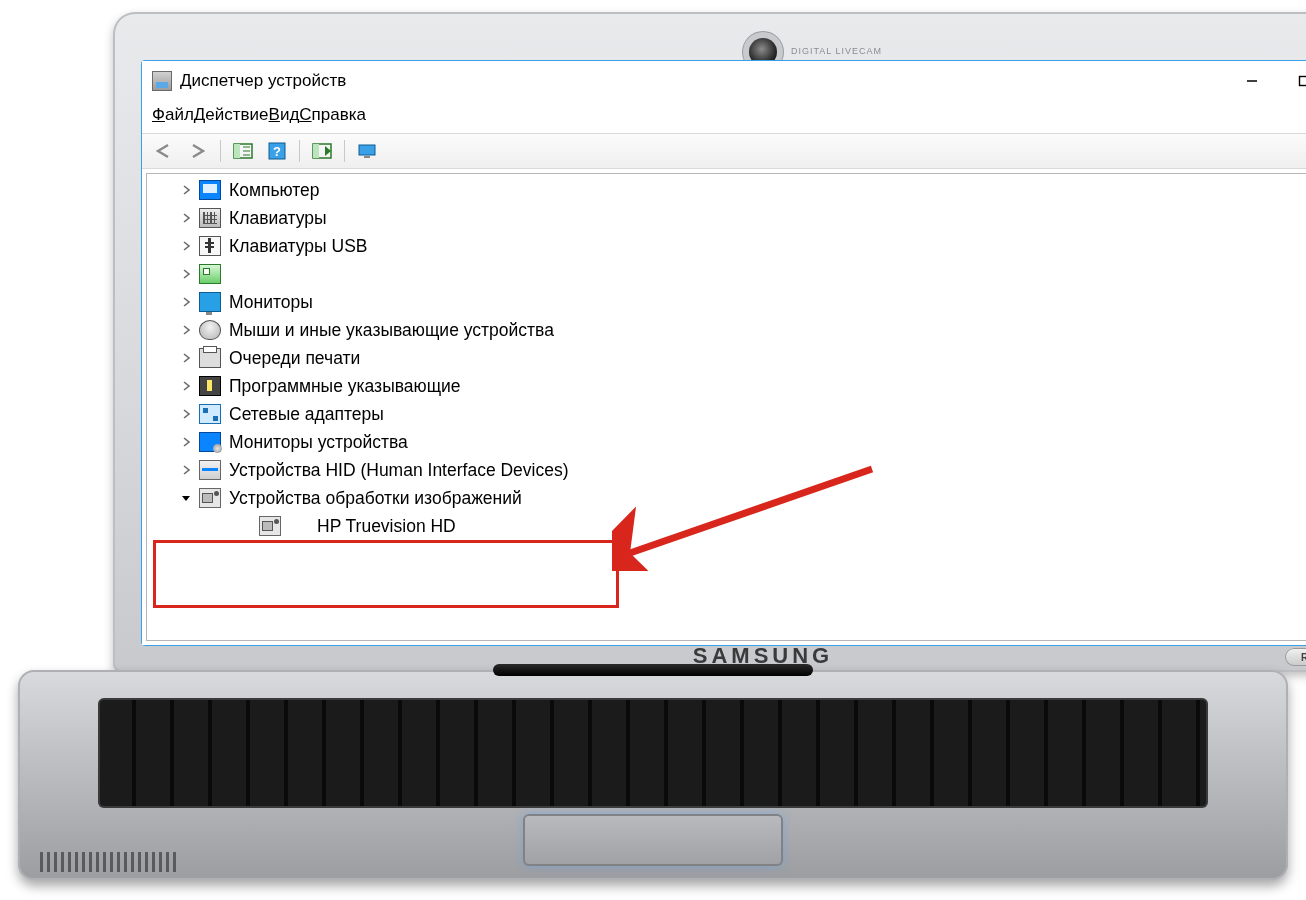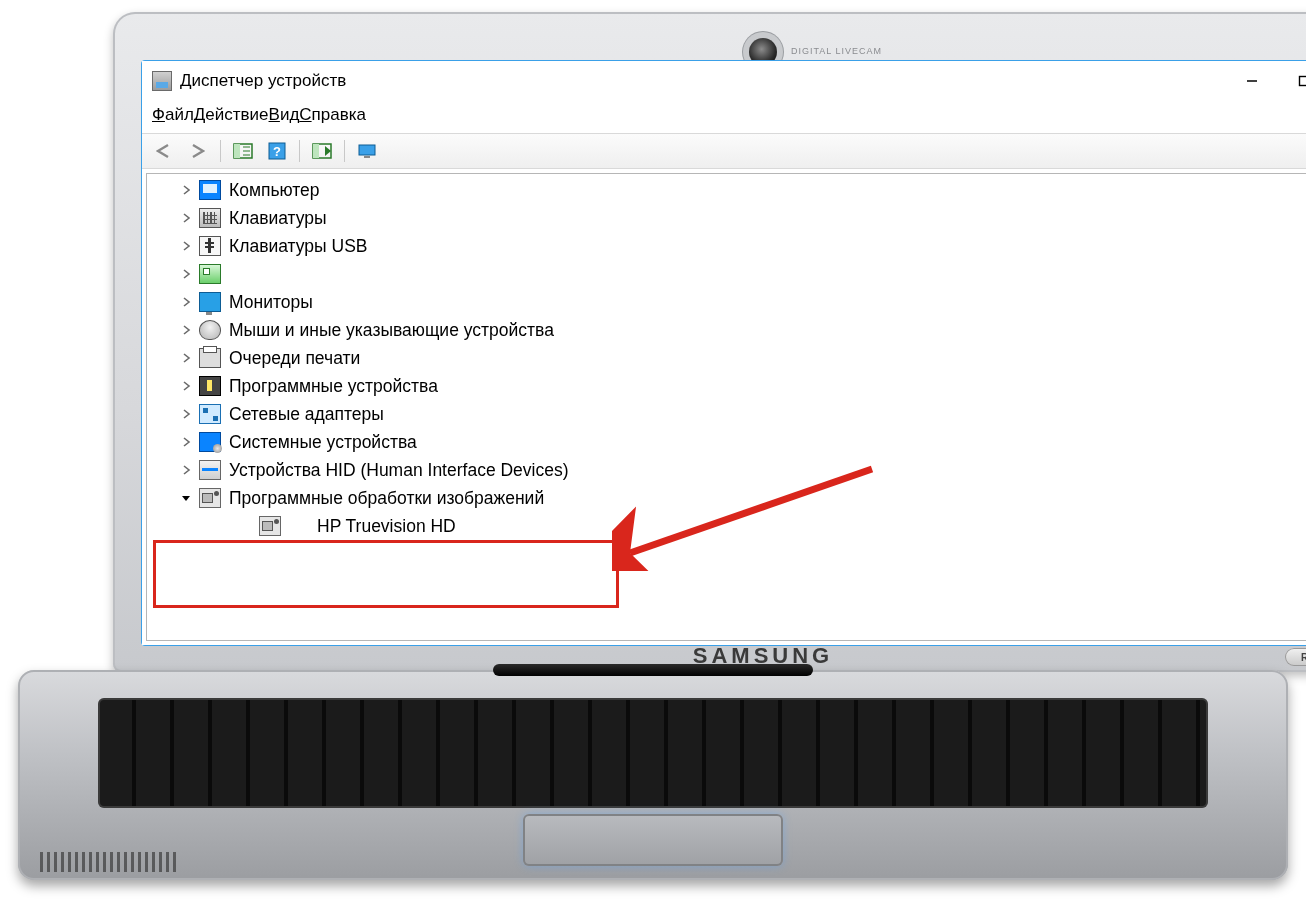--- a/index.html
+++ b/index.html
@@ -449,57 +449,57 @@
                 <span class="dev-icon ico-printer"></span>
                 <span class="node-label">Очереди печати</span>
               </div>
               <div class="node indent0">
                 <span class="chev">
                   <svg width="10" height="10">
                     <path d="M3 1 L8 5 L3 9" fill="none" stroke="#6a6a6a" stroke-width="1.6"></path>
                   </svg>
                 </span>
                 <span class="dev-icon ico-software"></span>
-                <span class="node-label">Программные устройства</span>
+                <span class="node-label">Программные указывающие</span>
               </div>
               <div class="node indent0">
                 <span class="chev">
                   <svg width="10" height="10">
                     <path d="M3 1 L8 5 L3 9" fill="none" stroke="#6a6a6a" stroke-width="1.6"></path>
                   </svg>
                 </span>
                 <span class="dev-icon ico-net"></span>
                 <span class="node-label">Сетевые адаптеры</span>
               </div>
               <div class="node indent0">
                 <span class="chev">
                   <svg width="10" height="10">
                     <path d="M3 1 L8 5 L3 9" fill="none" stroke="#6a6a6a" stroke-width="1.6"></path>
                   </svg>
                 </span>
                 <span class="dev-icon ico-system"></span>
-                <span class="node-label">Системные устройства</span>
+                <span class="node-label">Мониторы устройства</span>
               </div>
               <div class="node indent0">
                 <span class="chev">
                   <svg width="10" height="10">
                     <path d="M3 1 L8 5 L3 9" fill="none" stroke="#6a6a6a" stroke-width="1.6"></path>
                   </svg>
                 </span>
                 <span class="dev-icon ico-hid"></span>
                 <span class="node-label">Устройства HID (Human Interface Devices)</span>
               </div>
               <div class="node indent0">
                 <span class="chev open">
                   <svg width="10" height="10">
                     <path d="M1 3 L5 8 L9 3" fill="#000"></path>
                   </svg>
                 </span>
                 <span class="dev-icon ico-camera"></span>
-                <span class="node-label">Программные обработки изображений</span>
+                <span class="node-label">Устройства обработки изображений</span>
               </div>
               <div class="node indent1">
                 <span class="chev"></span>
                 <span class="dev-icon ico-camera"></span>
                 <span class="node-label">HP Truevision HD</span>
               </div>
             </div>
           <div class="scrollbar">
             <div class="scroll-btn scroll-up">
               <svg width="10" height="10">

